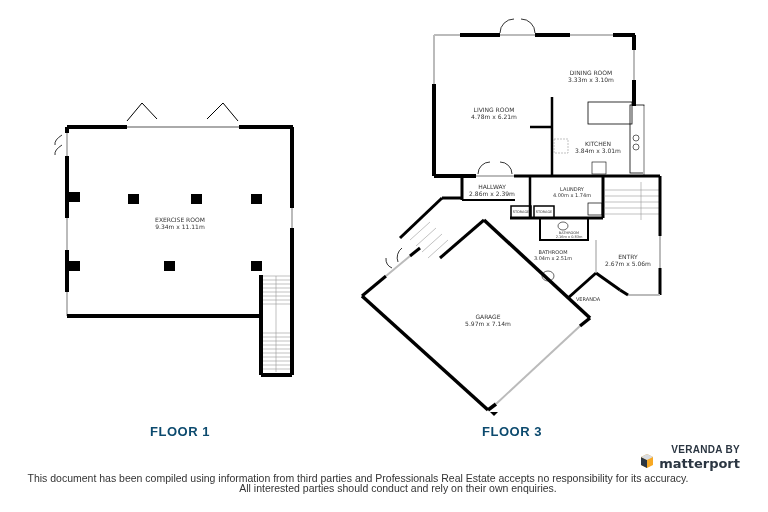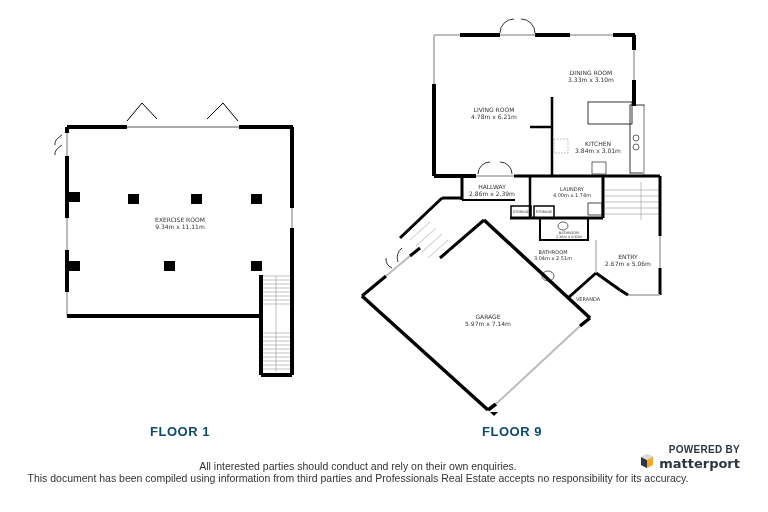--- a/index.html
+++ b/index.html
@@ -220,24 +220,24 @@
 </div>
 <div class="room-label tiny" style="left:588px;top:297px;font-size:5px;">
   <span>VERANDA</span>
 </div>
 <div class="room-label" style="left:488px;top:313px;">
   <span>GARAGE</span>
   <span class="dim">5.97m x 7.14m</span>
 </div>
 
 <div class="floor-title" style="left:180px;top:424px;">FLOOR 1</div>
-<div class="floor-title" style="left:512px;top:424px;">FLOOR 9</div>
+<div class="floor-title" style="left:512px;top:424px;">FLOOR 3</div>
 
 <div class="powered">
-  <div class="by">POWERED BY</div>
+  <div class="by">VERANDA BY</div>
   <div class="brand">
     <span style="width:13px;display:inline-block;"></span>
     <span>matterport</span>
   </div>
 </div>
 
 <div class="disclaimer" style="top:472px;">This document has been compiled using information from third parties and Professionals Real Estate accepts no responsibility for its accuracy.</div>
-<div class="disclaimer" style="top:460px;">All interested parties should conduct and rely on their own enquiries.</div>
+<div class="disclaimer" style="top:482px;margin-left:40px;">All interested parties should conduct and rely on their own enquiries.</div>
 
 </body></html>

